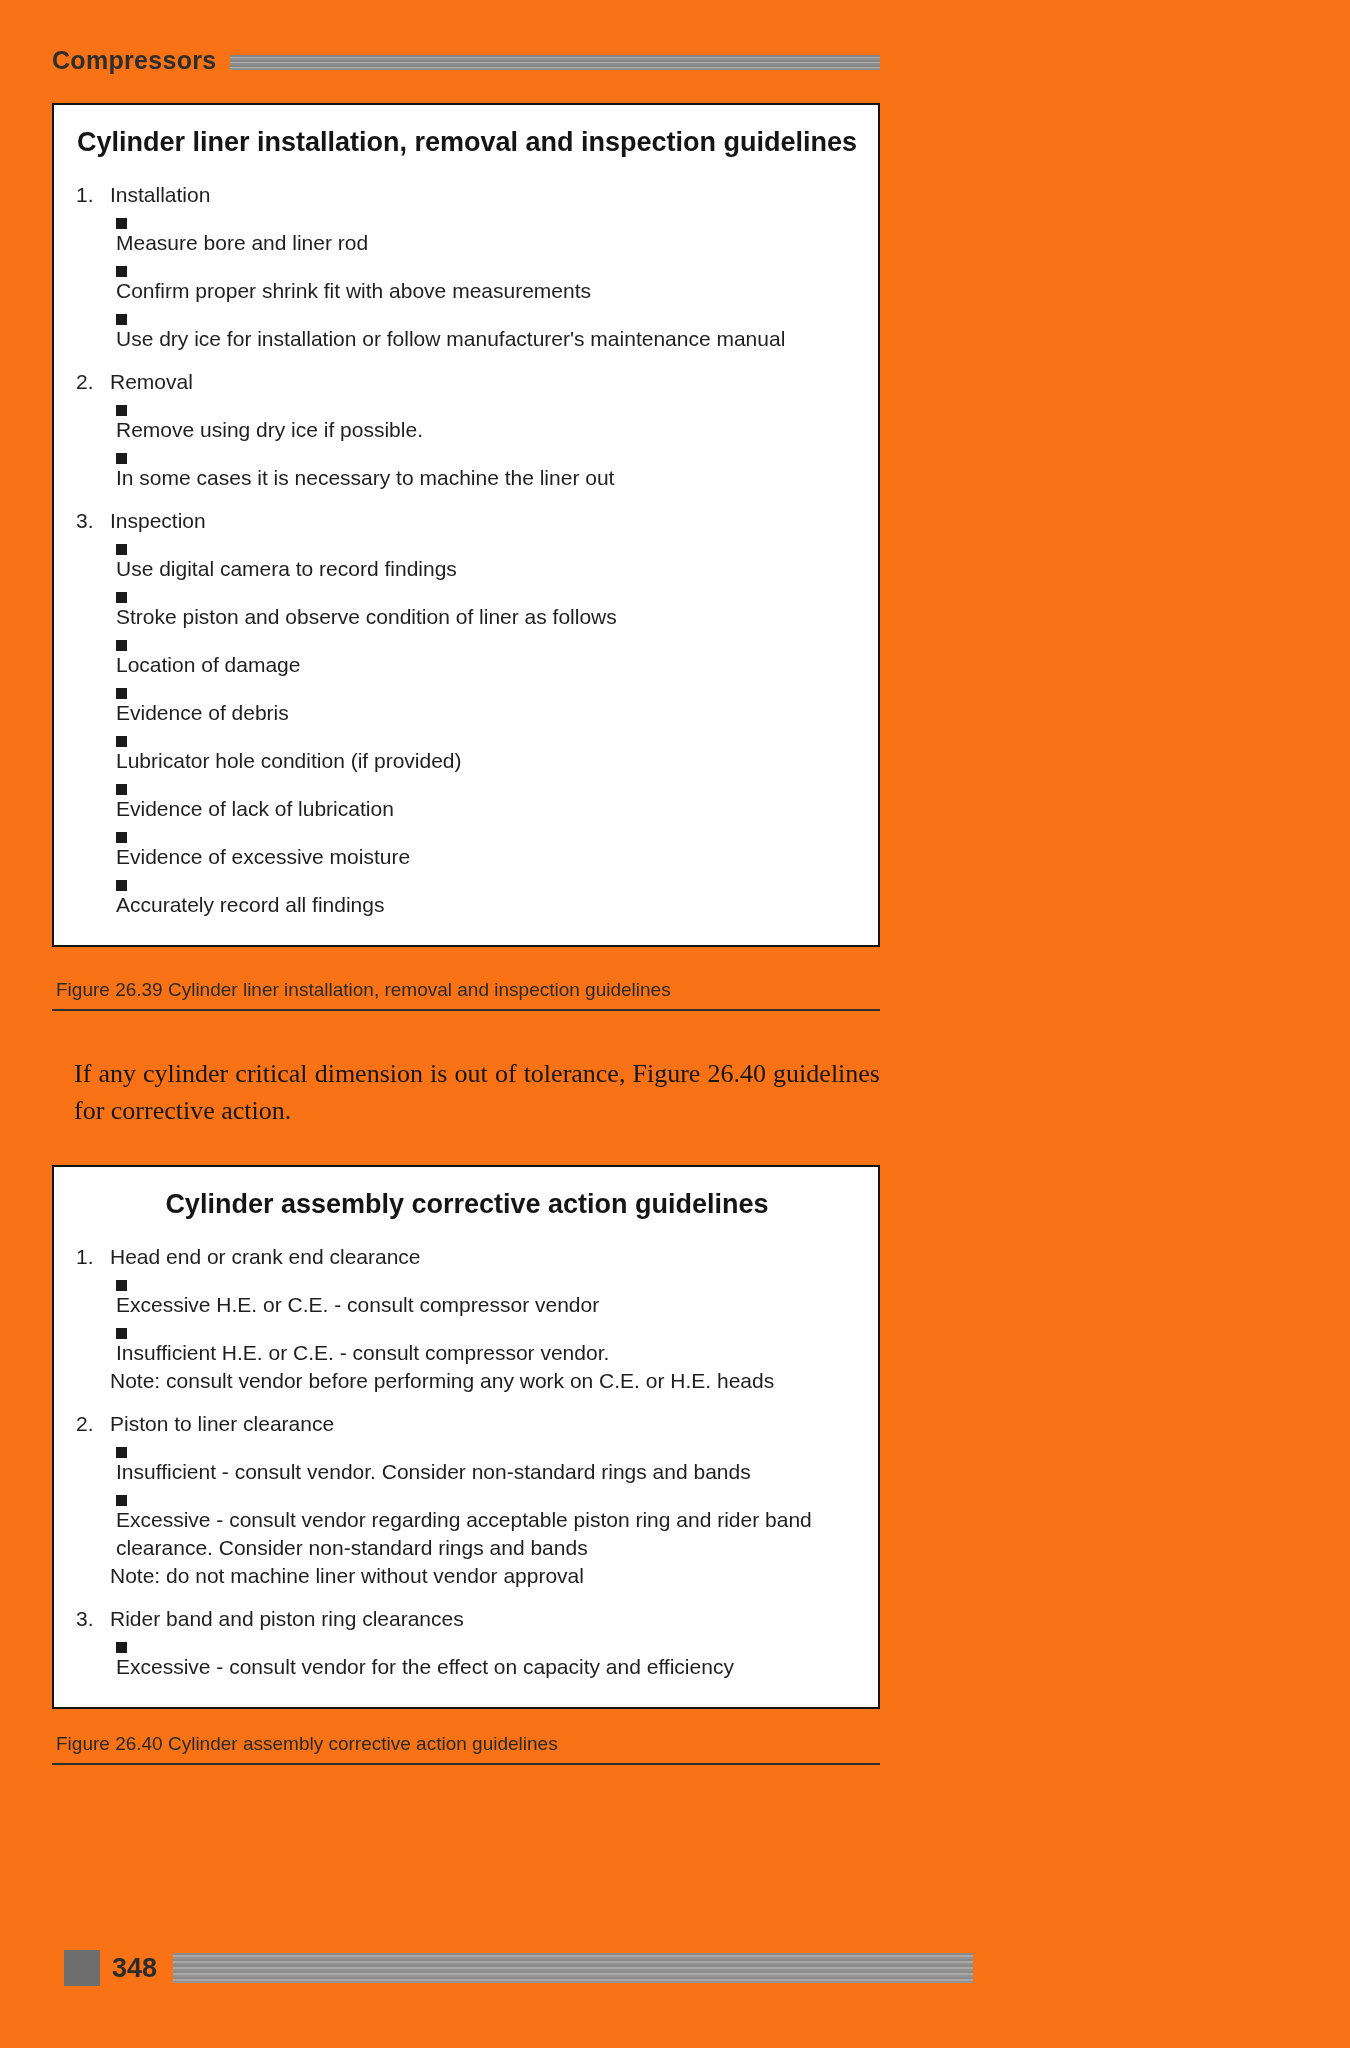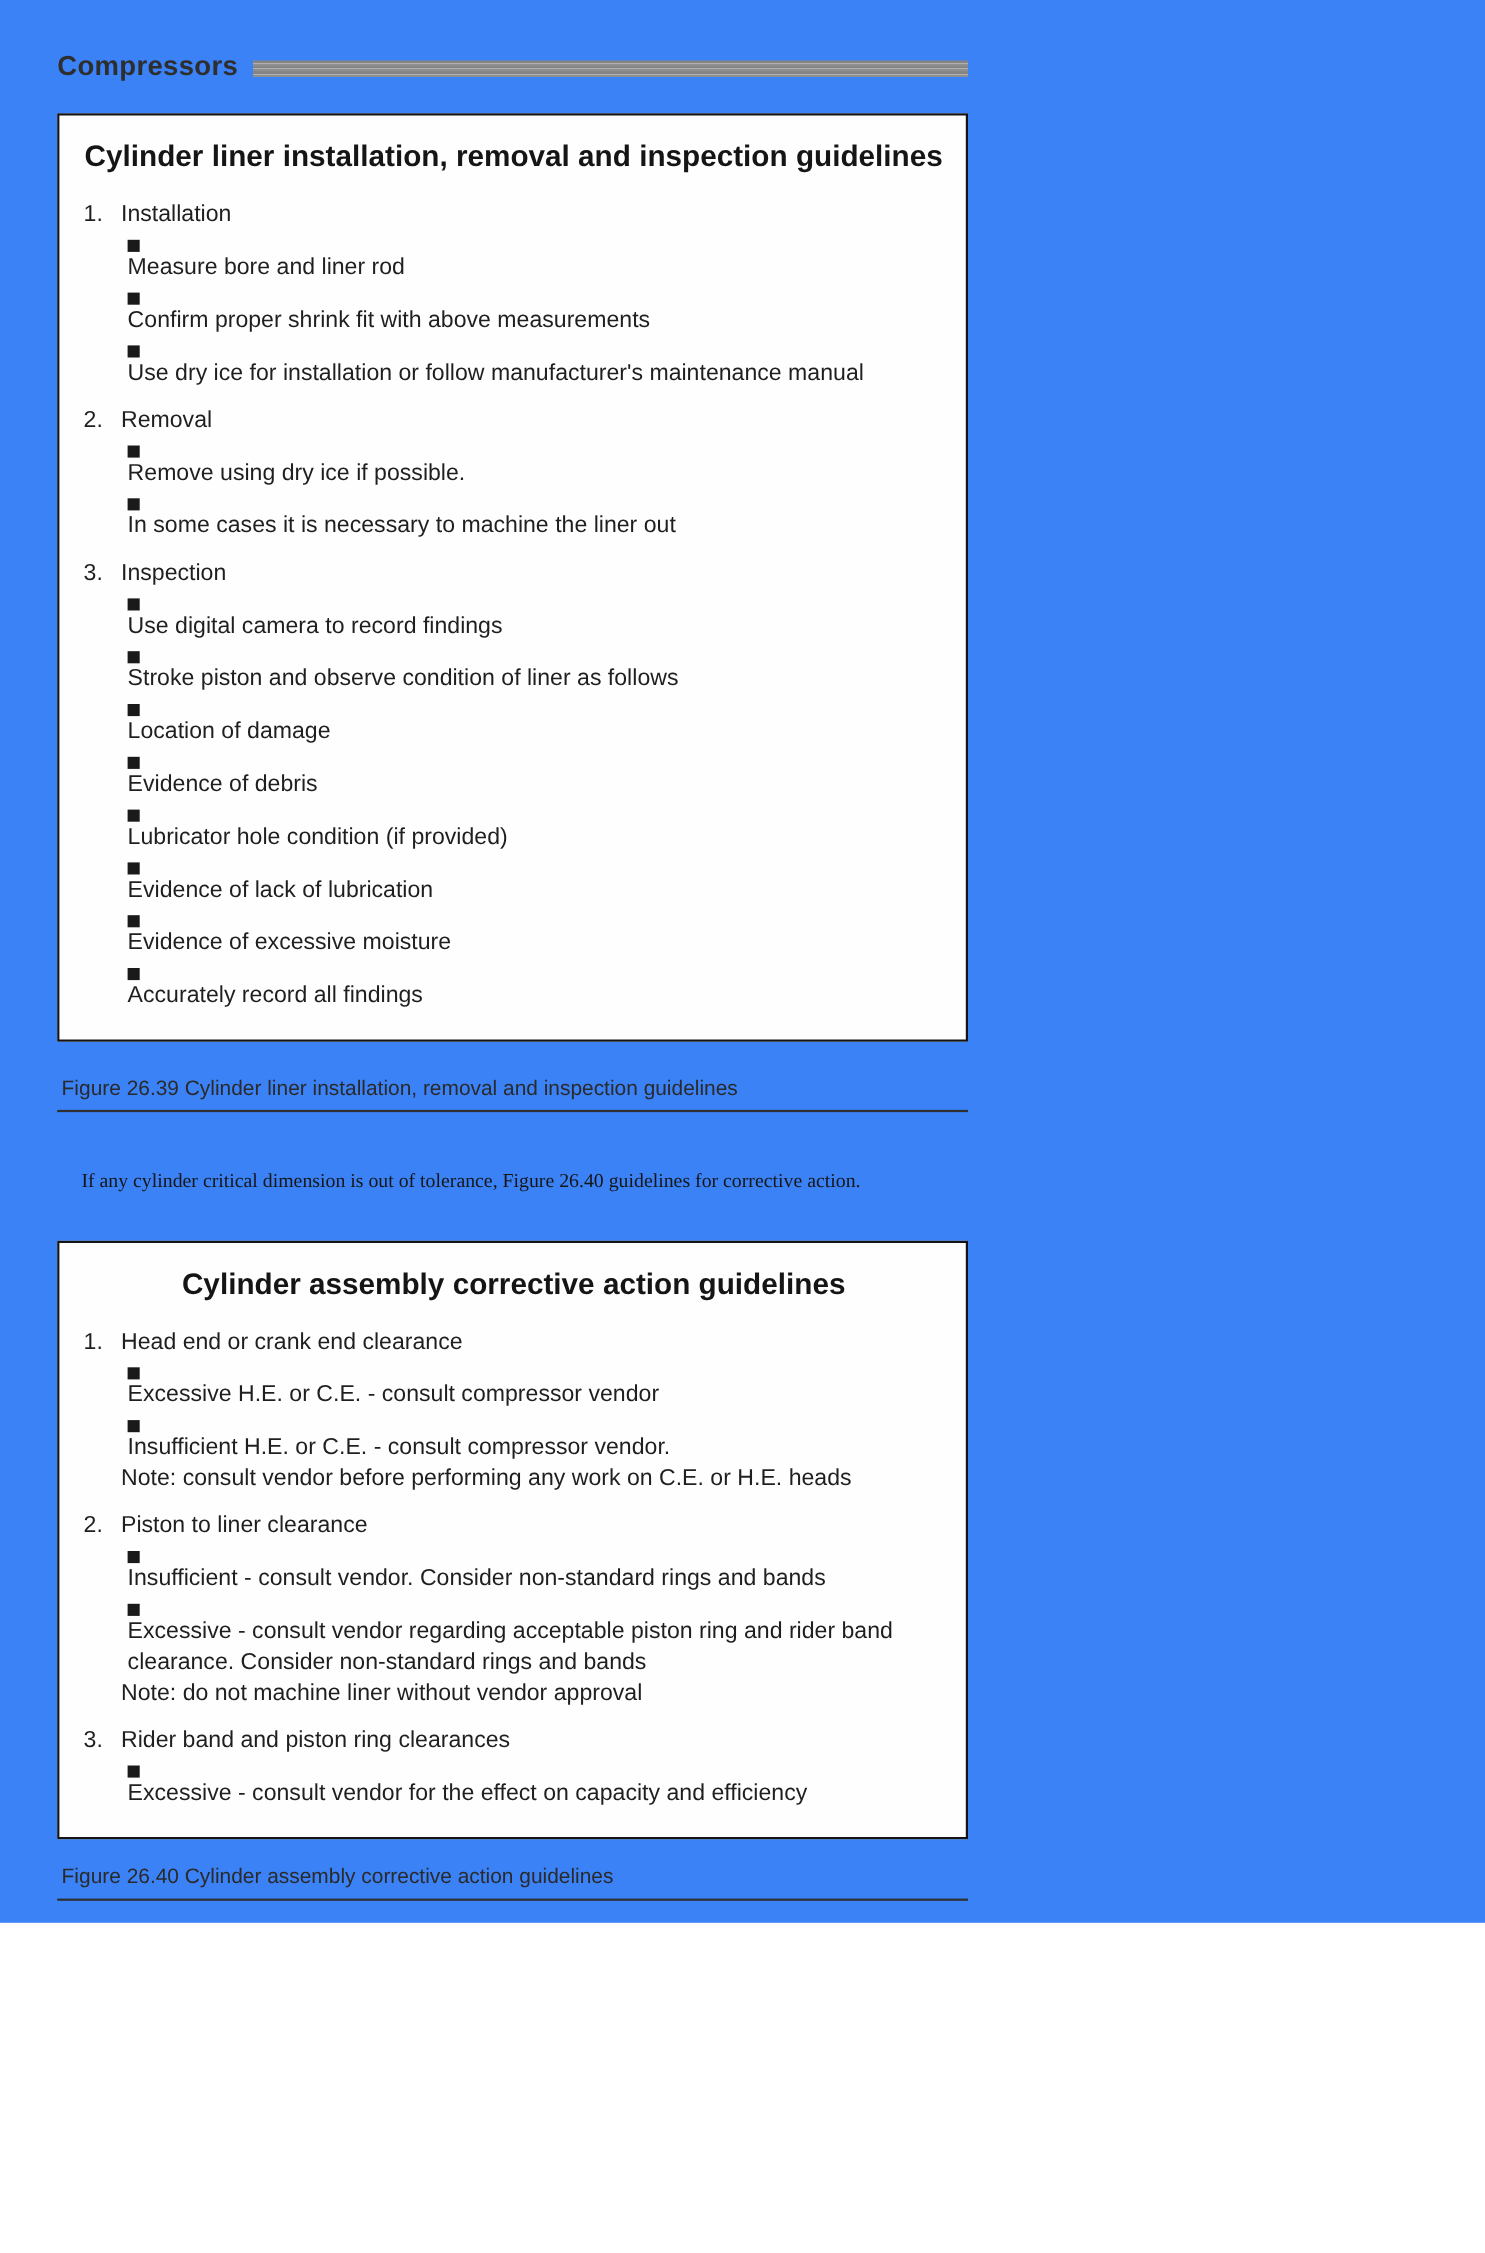--- a/index.html
+++ b/index.html
@@ -3,22 +3,22 @@
 <meta charset="utf-8">
 <style>
   * { margin:0; padding:0; box-sizing:border-box; }
   html,body { background:#ffffff; }
   body {
     width:1350px; height:2048px;
     font-family:"Liberation Sans", sans-serif;
     color:#1f1f1f;
   }
   .page {
-    position:relative; width:1350px; height:1748px;
-    background:#3b82f6; overflow:hidden;
+    position:relative; width:1350px; height:2048px;
+    background:#f97316; overflow:hidden;
   }
   .content { position:absolute; left:52px; top:0; width:828px; }
 
   
   .header-row { display:flex; align-items:center; margin-top:46px; }
   .header-title { font-size:25px; font-weight:bold; color:#2e2e2e; letter-spacing:0.3px; white-space:nowrap; }
   .header-bar {
     flex:1; height:15px; margin-left:14px; margin-top:4px;
     background:repeating-linear-gradient(180deg,#858585 0 2px,#b0b0b0 2px 3px,#8f8f8f 3px 5px);
   }
@@ -37,21 +37,21 @@
   .note { margin-left:34px; font-size:21px; line-height:28px; color:#1f1f1f; }
 
   
   .caption { margin-top:32px; font-size:19px; color:#2a2a2a; padding-left:4px; }
   .caption-rule { height:2px; background:#2f2f2f; margin-top:8px; }
   .caption-block.second .caption { margin-top:24px; }
 
   
   .paragraph {
     font-family:"Liberation Serif", serif;
-    font-size:18px; line-height:37px;
+    font-size:26px; line-height:37px;
     margin:44px 0 0 22px; width:806px;
     text-align:justify; color:#161616;
   }
 
   
   .footer { position:absolute; left:64px; top:1950px; display:flex; align-items:center; width:920px; }
   .footer-square { flex:none; width:36px; height:36px; background:#6e6e6e; }
   .page-number { font-size:27px; font-weight:bold; color:#2b2b2b; margin:0 16px 0 12px; }
   .footer-bar {
     flex:none; width:800px; height:30px;

